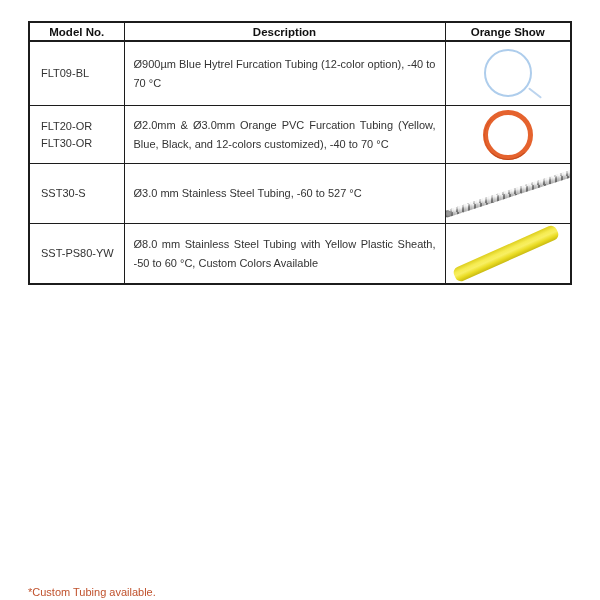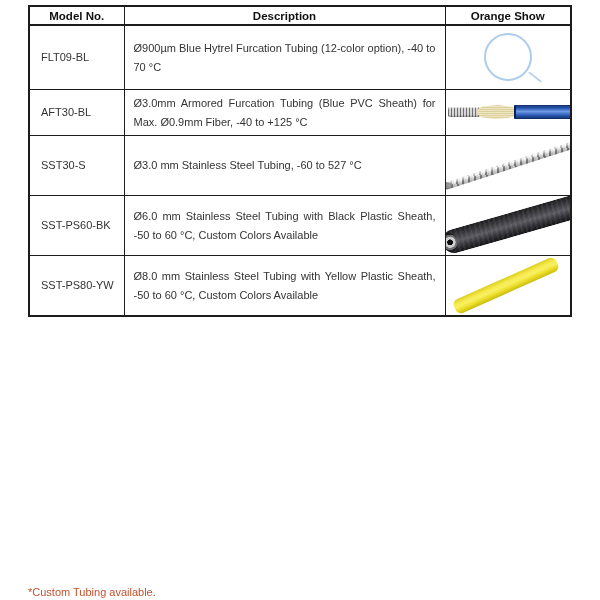--- a/index.html
+++ b/index.html
@@ -1,21 +1,21 @@
 <!DOCTYPE html>
 <html><head>
 <meta charset="utf-8">
 <style>
   html,body { margin:0; padding:0; }
   body {
     width:600px; height:600px; background:#ffffff; position:relative;
     font-family:"Liberation Sans", sans-serif; color:#333;
   }
   table.main {
-    position:absolute; left:28px; top:5px; width:542px;
+    position:absolute; left:28px; top:21px; width:542px;
     border-collapse:collapse; table-layout:fixed;
     border:2px solid #1c1c1c;
   }
   th, td { border:1px solid #1c1c1c; vertical-align:middle; }
   th {
     font-size:11.5px; font-weight:bold; text-align:center; color:#111;
     padding:2px 0; border-bottom:2px solid #1c1c1c;
   }
   td.model { font-size:11px; padding-left:11px; line-height:17px;margin-top:28px; }
   td.desc  { font-size:11px; text-align:justify; padding:0 9px; line-height:19px; }
@@ -114,62 +114,50 @@
       <div>FLT09-BL</div>
     </td>
     <td class="desc">Ø900µm Blue Hytrel Furcation Tubing (12-color option), -40 to 70 °C</td>
     <td class="pic">
       <div class="pw" style="height:63px">
         <div class="ring-blue"></div>
       </div>
     </td>
   </tr>
 
-
-
-  <tr style="height:46px">
+  <tr style="height:58px">
     <td class="model">
-      <div>AFT30-BL</div>
+      <div>FLT20-OR</div>
+      <div>FLT30-OR</div>
     </td>
-    <td class="desc">Ø3.0mm Armored Furcation Tubing (Blue PVC Sheath) for Max. Ø0.9mm Fiber, -40 to +125 °C</td>
+    <td class="desc">Ø2.0mm &amp; Ø3.0mm Orange PVC Furcation Tubing (Yellow, Blue, Black, and 12-colors customized), -40 to 70 °C</td>
     <td class="pic">
-      <div class="pw" style="height:45px">
-        <div class="a-coil c2"></div>
-        <div class="a-yarn y2"></div>
-        <div class="a-tube t2"></div>
+      <div class="pw" style="height:57px">
+        <div class="ring-orange"></div>
       </div>
     </td>
   </tr>
+
+
 
 
   <tr style="height:60px">
     <td class="model">
       <div>SST30-S</div>
     </td>
     <td class="desc">Ø3.0 mm Stainless Steel Tubing, -60 to 527 °C</td>
     <td class="pic">
       <div class="pw" style="height:59px">
         <div class="steel st1"></div>
       </div>
     </td>
   </tr>
 
 
 
-  <tr style="height:60px">
-    <td class="model">
-      <div>SST-PS60-BK</div>
-    </td>
-    <td class="desc">Ø6.0 mm Stainless Steel Tubing with Black Plastic Sheath, -50 to 60 °C, Custom Colors Available</td>
-    <td class="pic">
-      <div class="pw" style="height:59px">
-        <div class="bk"></div>
-      </div>
-    </td>
-  </tr>
 
   <tr style="height:60px">
     <td class="model">
       <div>SST-PS80-YW</div>
     </td>
     <td class="desc">Ø8.0 mm Stainless Steel Tubing with Yellow Plastic Sheath, -50 to 60 °C, Custom Colors Available</td>
     <td class="pic">
       <div class="pw" style="height:59px">
         <div class="yw"></div>
       </div>

